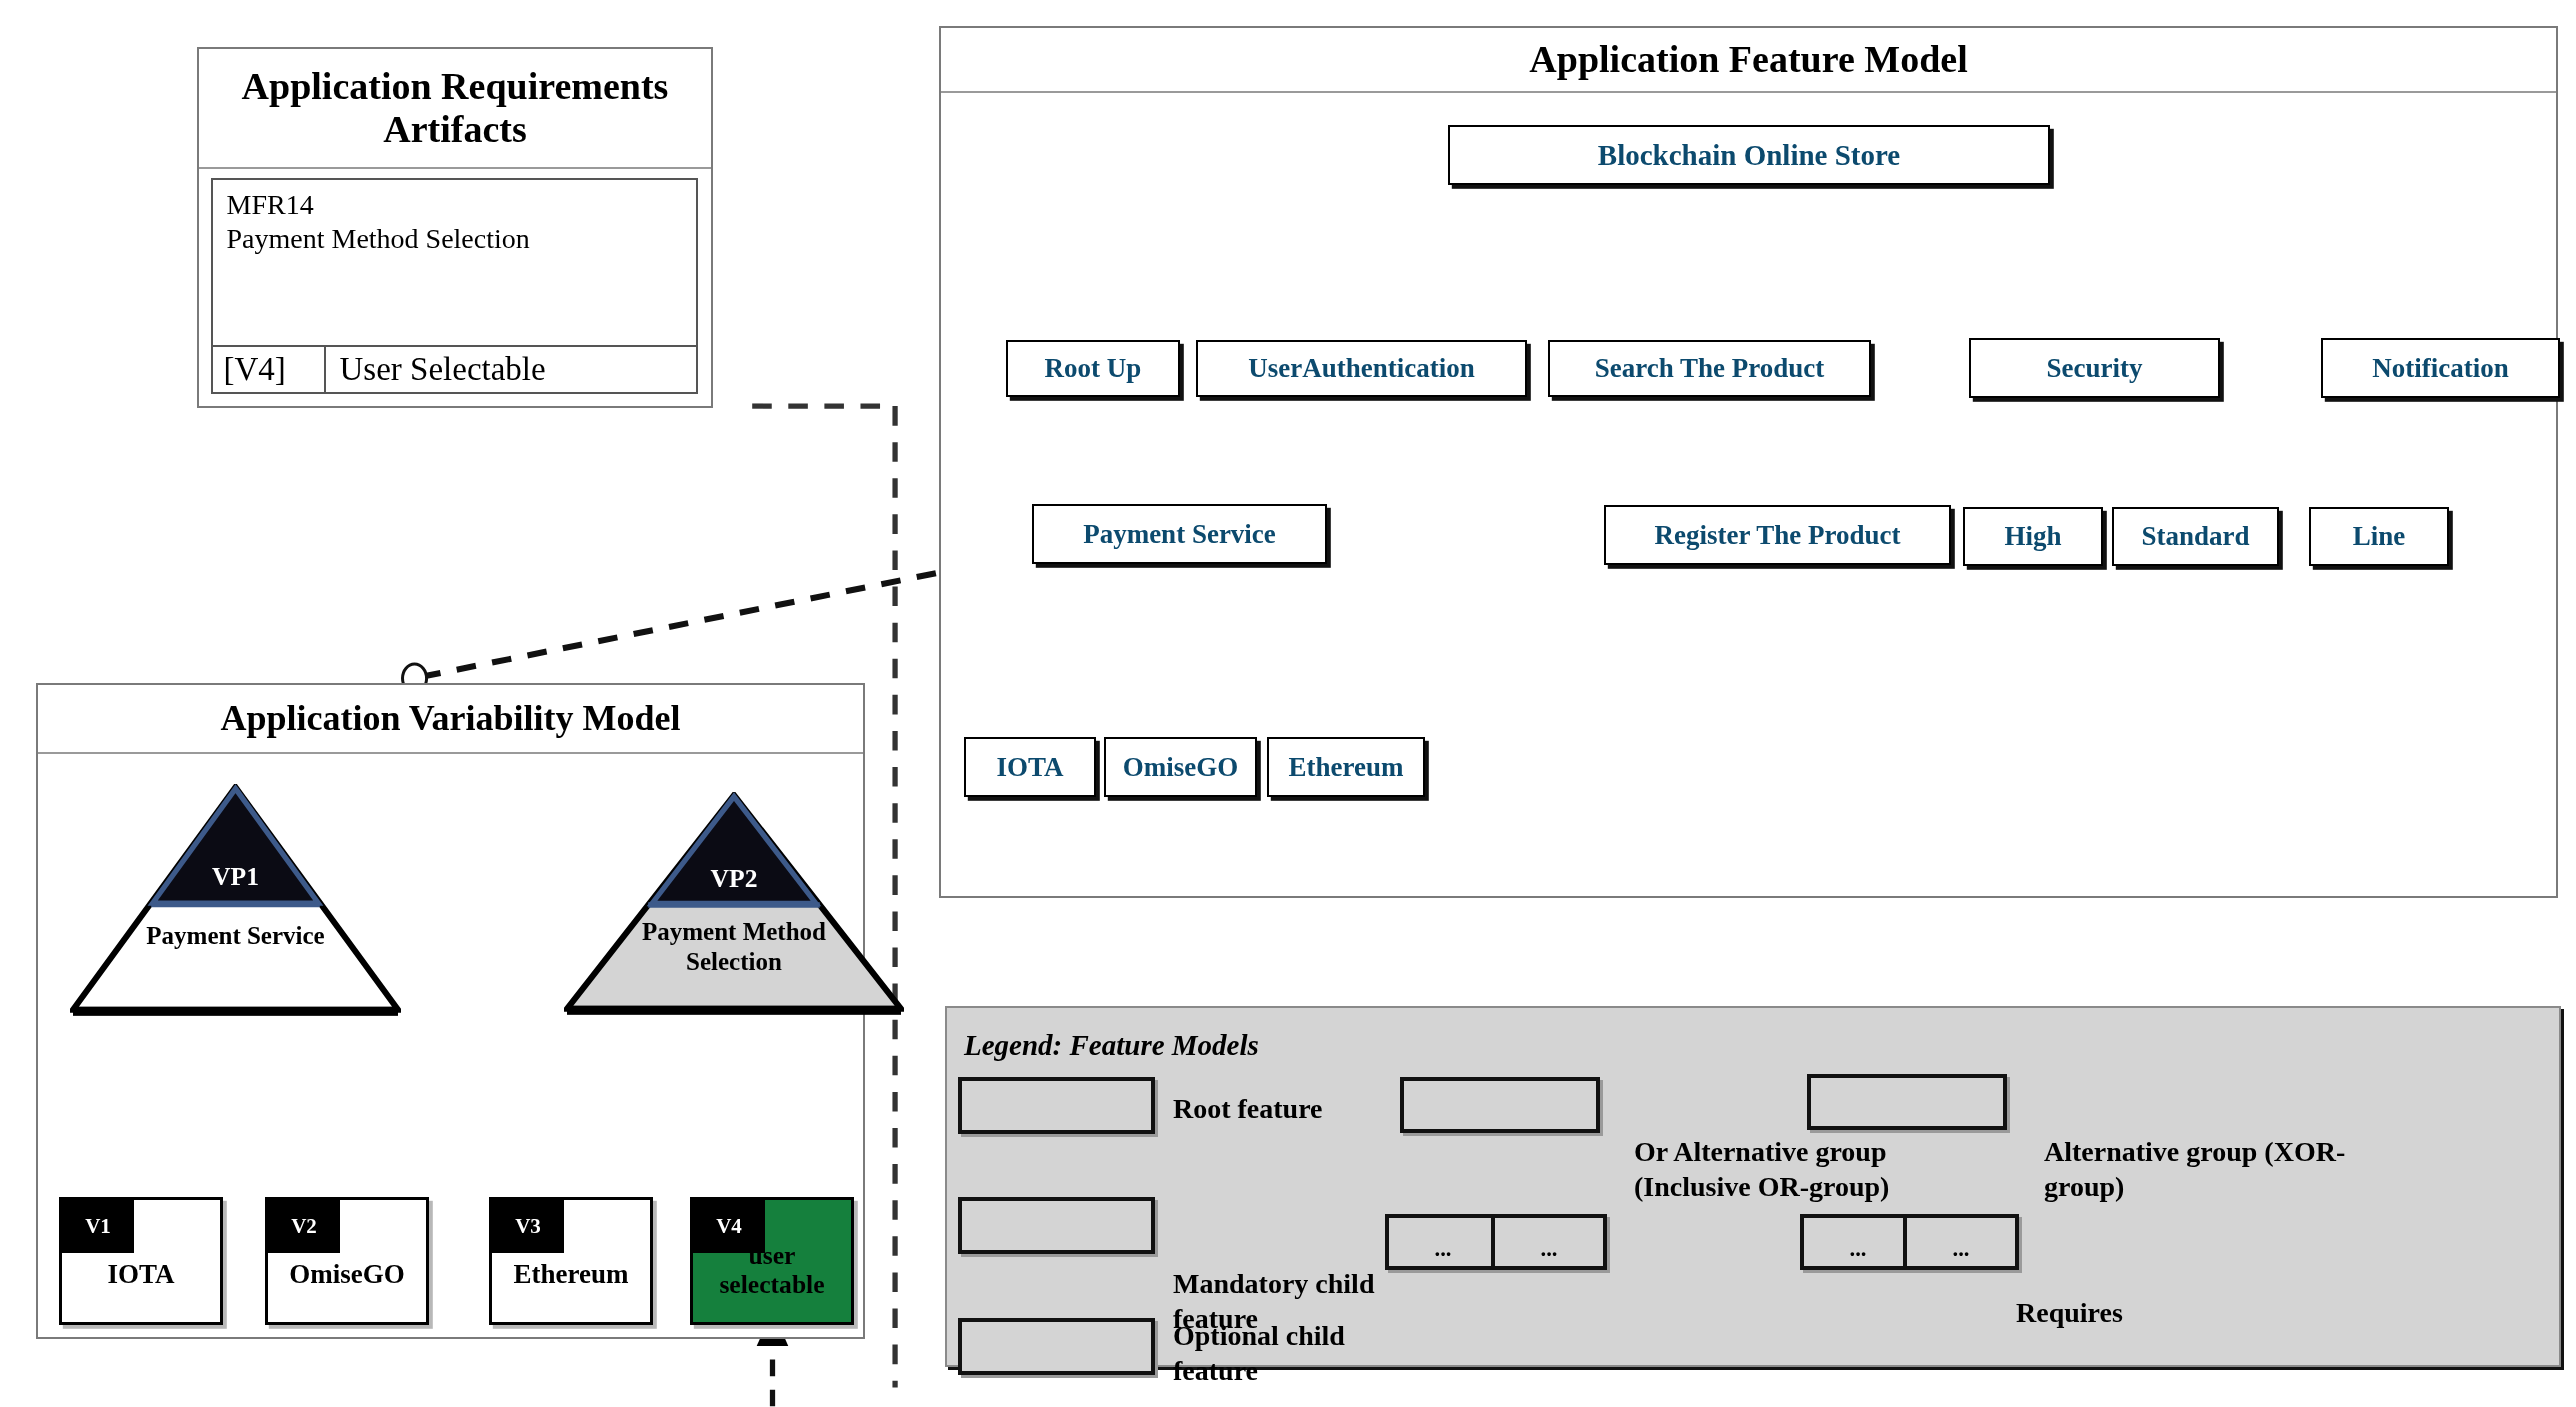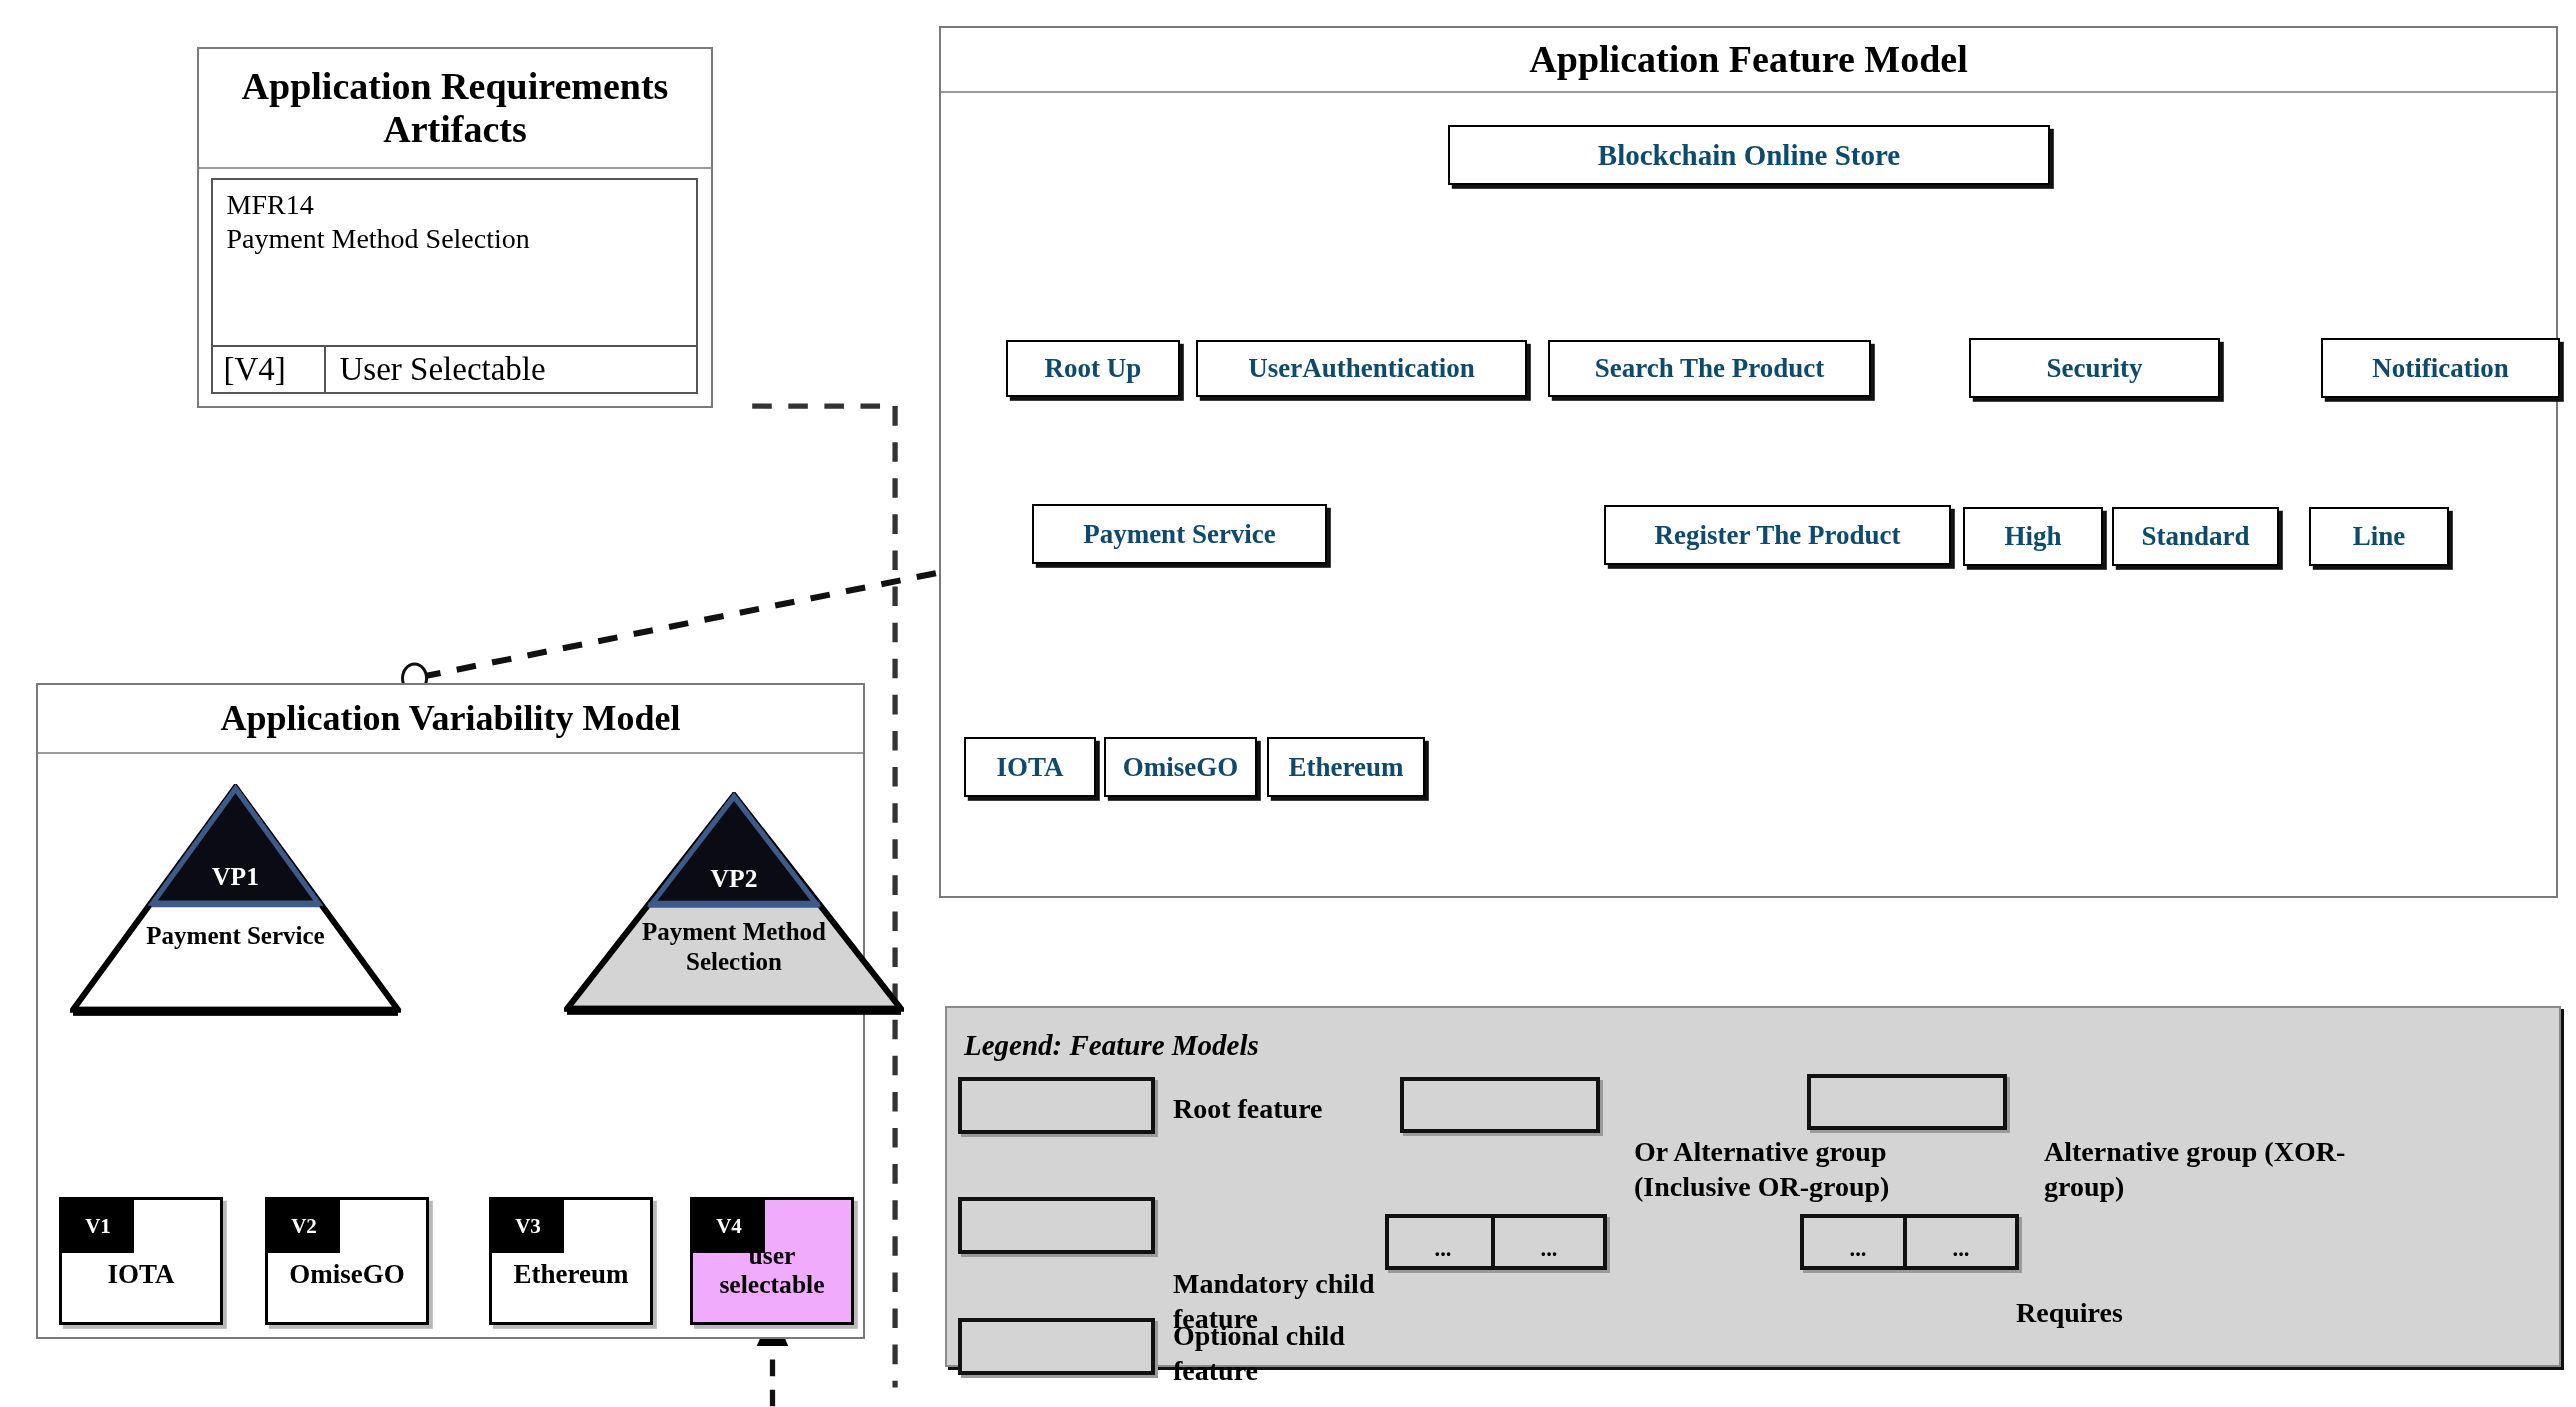--- a/index.html
+++ b/index.html
@@ -41,21 +41,21 @@
   .vp .tri-wrap{position:absolute;left:0;top:0;width:100%;height:100%;}
   .vp .vp-id{position:absolute;left:0;right:0;
       text-align:center;color:#fff;font-weight:bold;font-size:25.6px;z-index:4;}
   .vp .vp-name{position:absolute;left:0;right:0;
       text-align:center;color:#000;font-weight:bold;font-size:25px;
       line-height:1.18;z-index:4;}
 
   
   .vbox{position:absolute;box-sizing:border-box;border:3px solid #000;
         background:#fff;box-shadow:3.8px 3.8px 0 0 #b8b8b8;}
-  .vbox.shaded{background:#f0abfc;}
+  .vbox.shaded{background:#15803d;}
   .vbox .tab{position:absolute;left:0;top:0;width:72px;height:53px;background:#000;
         display:flex;align-items:center;justify-content:center;
         color:#fff;font-weight:bold;font-size:21px;}
   .vbox .vname{position:absolute;left:0;right:0;top:59px;text-align:center;
         font-weight:bold;font-size:27px;color:#000;line-height:1.12;}
   .vbox.shaded .vname{top:42px;}
 
   
   .legend{position:absolute;background:#d4d4d4;border:2.3px solid #8a8a8a;
           box-sizing:border-box;box-shadow:3px 3px 0 0 #111;}

